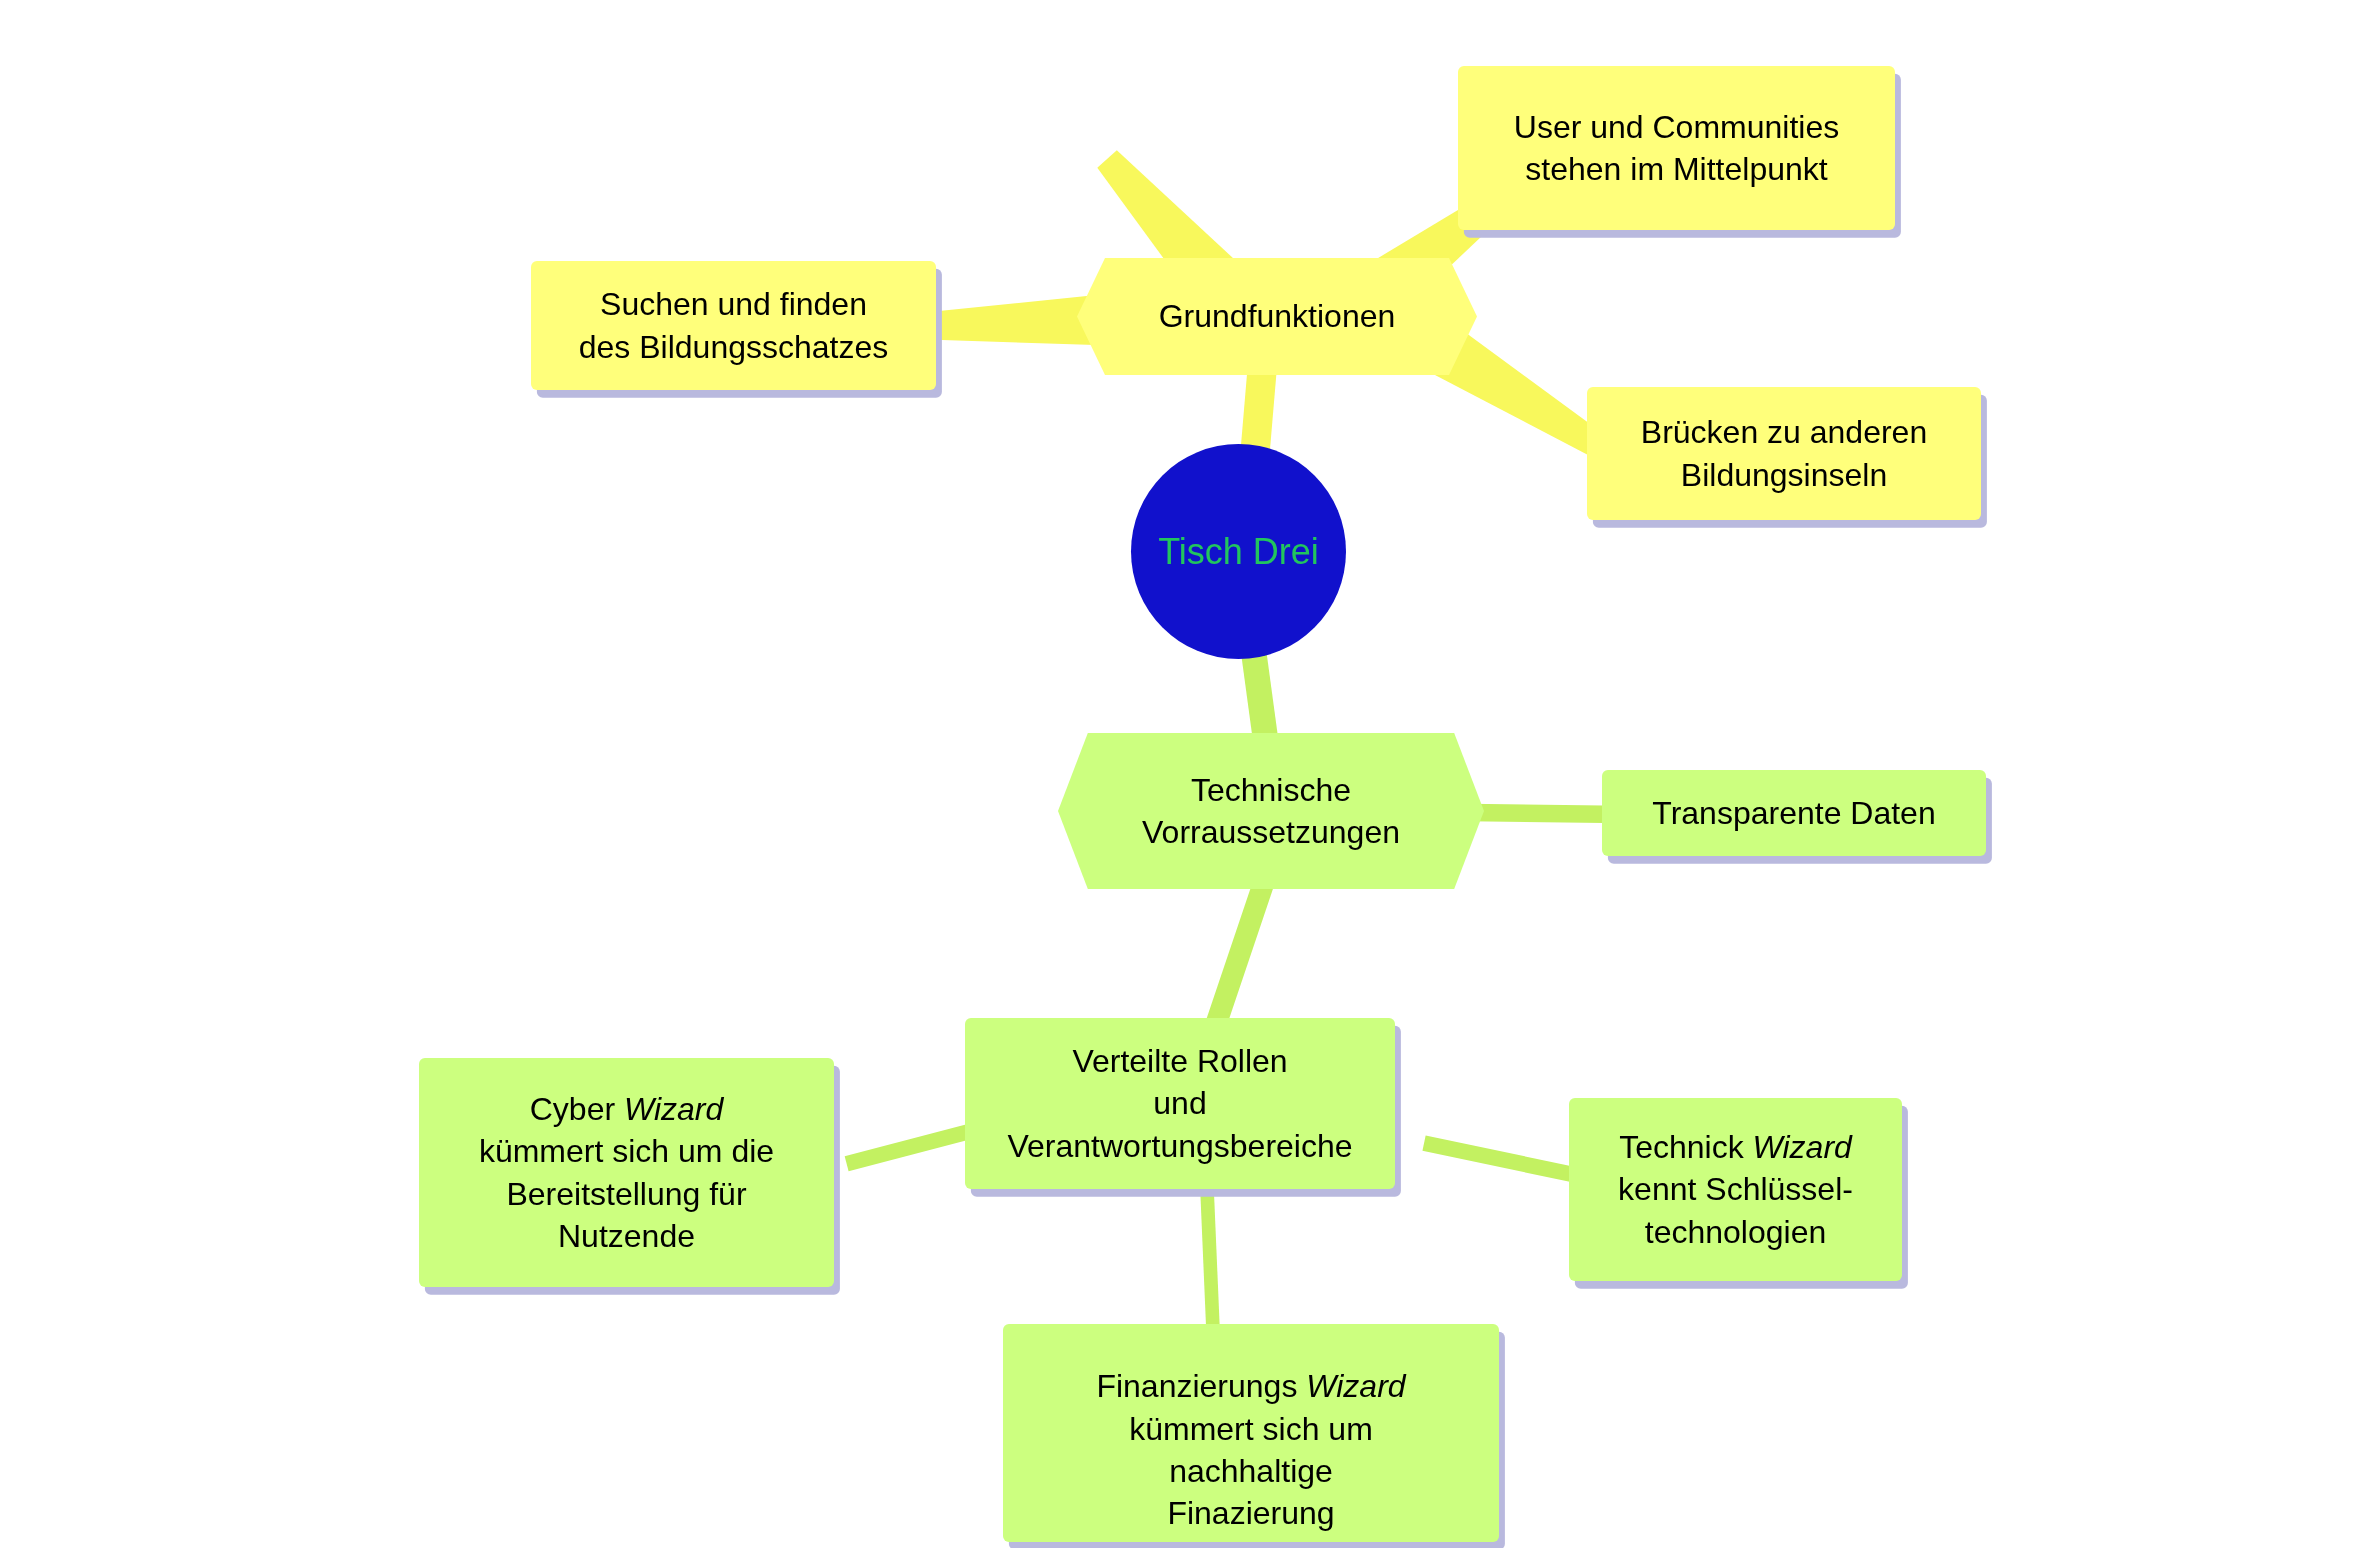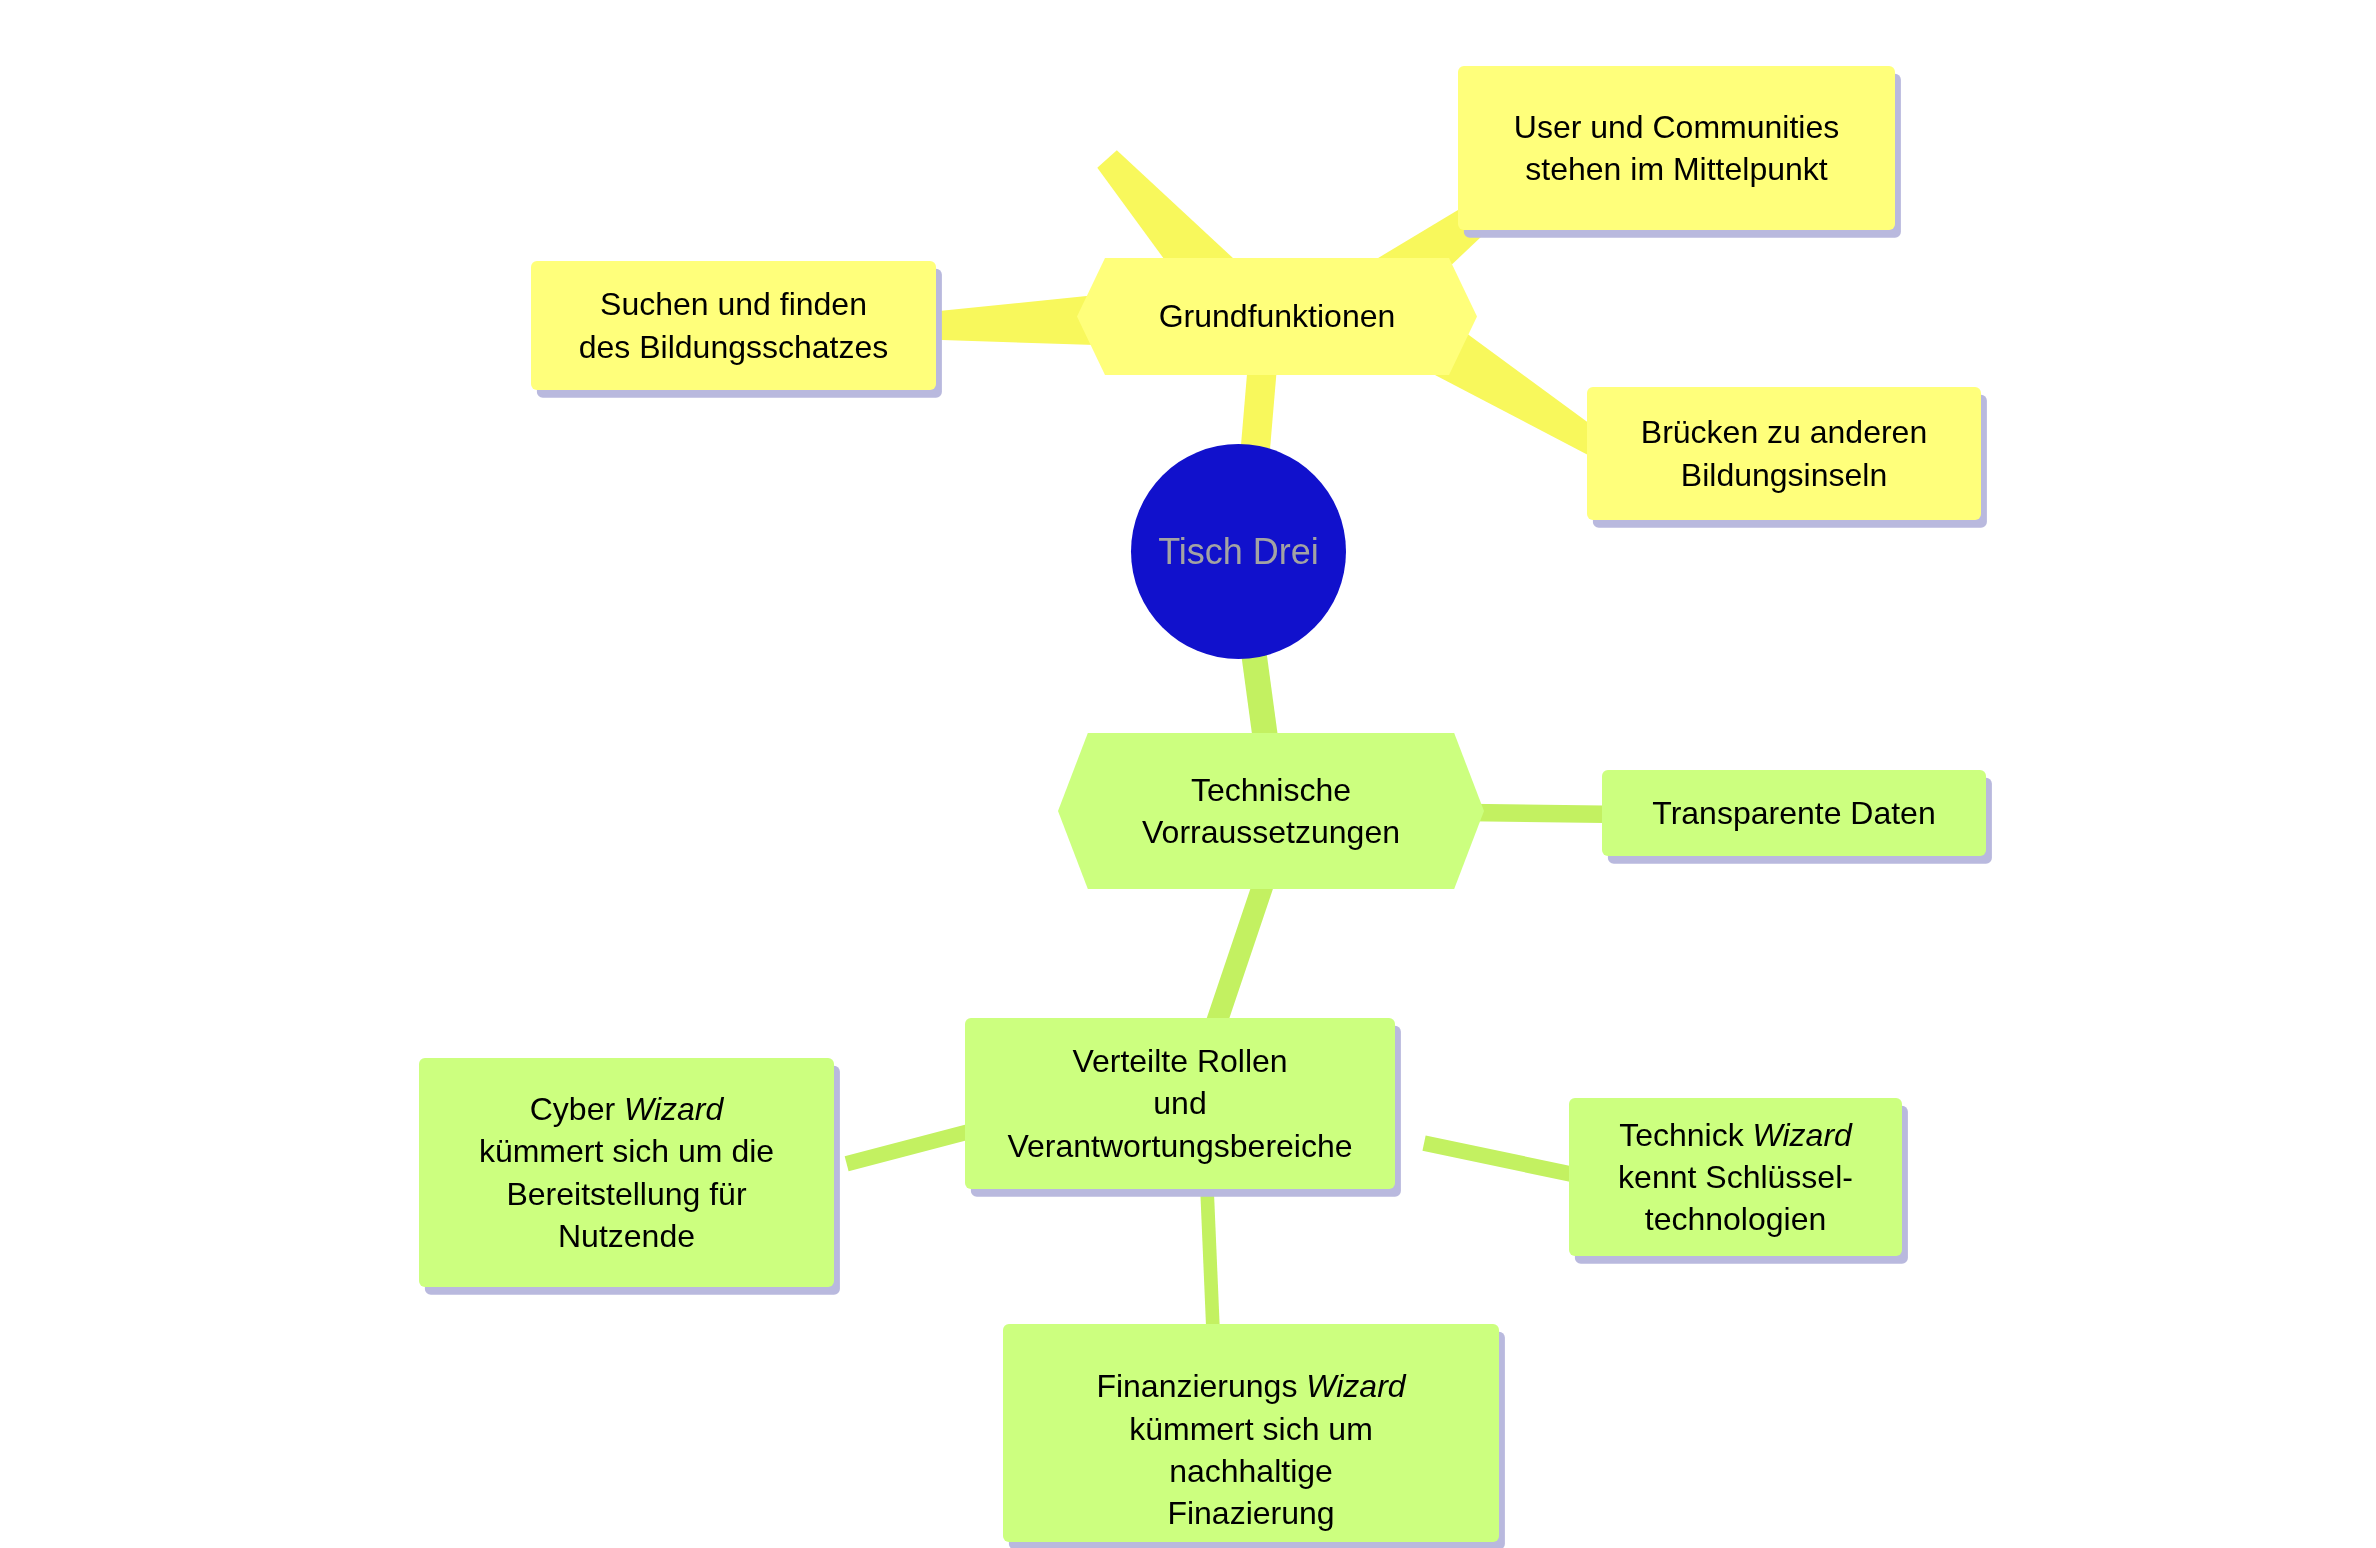--- a/index.html
+++ b/index.html
@@ -19,21 +19,21 @@
     white-space:pre-line;
     box-sizing:border-box;
     padding:7.8px 13.7px;
   }
   .rectnode{border-radius:5.9px;box-shadow:5.9px 7.8px 0 #b9b9de;}
   .yellow{background:#ffff7b;}
   .green{background:#ccff7f;}
   .hex{clip-path:polygon(7% 0, 93% 0, 100% 50%, 93% 100%, 7% 100%, 0 50%);}
   .root{
     border-radius:50%;
-    background:#1111cc;color:#a3a3a3;
+    background:#1111cc;color:#22c55e;
     font-size:36px;
   }
   em{font-style:italic;}
 </style>
 </head>
 <body>
 
 <div class="canvas">
 
   <svg class="links" width="2377" height="1549" viewBox="0 0 2437 1588">
@@ -91,21 +91,21 @@
 Verantwortungsbereiche</span>
   </div>
 
   <div class="node rectnode green" style="left:419px;top:1058px;width:415px;height:229px;">
     <span><span>Cyber </span><em>Wizard</em><span>
 kümmert sich um die
 Bereitstellung für
 Nutzende</span></span>
   </div>
 
-  <div class="node rectnode green" style="left:1569px;top:1098px;width:333px;height:158px;">
+  <div class="node rectnode green" style="left:1569px;top:1098px;width:333px;height:183px;">
     <span><span>Technick </span><em>Wizard</em><span>
 kennt Schlüssel-
 technologien</span></span>
   </div>
 
   <div class="node rectnode green" style="left:1003px;top:1324px;width:496px;height:218px;align-items:flex-end;">
     <span><span>Finanzierungs </span><em>Wizard</em><span>
 kümmert sich um
 nachhaltige
 Finazierung</span></span>

